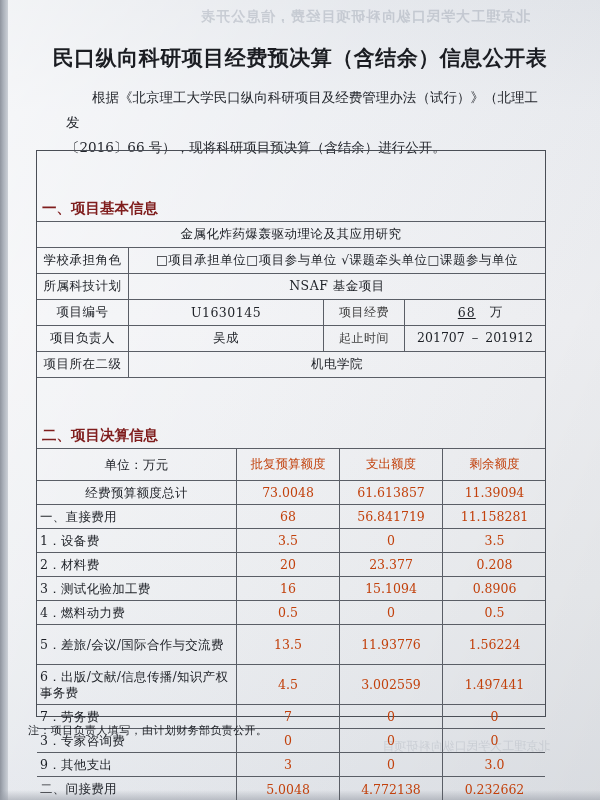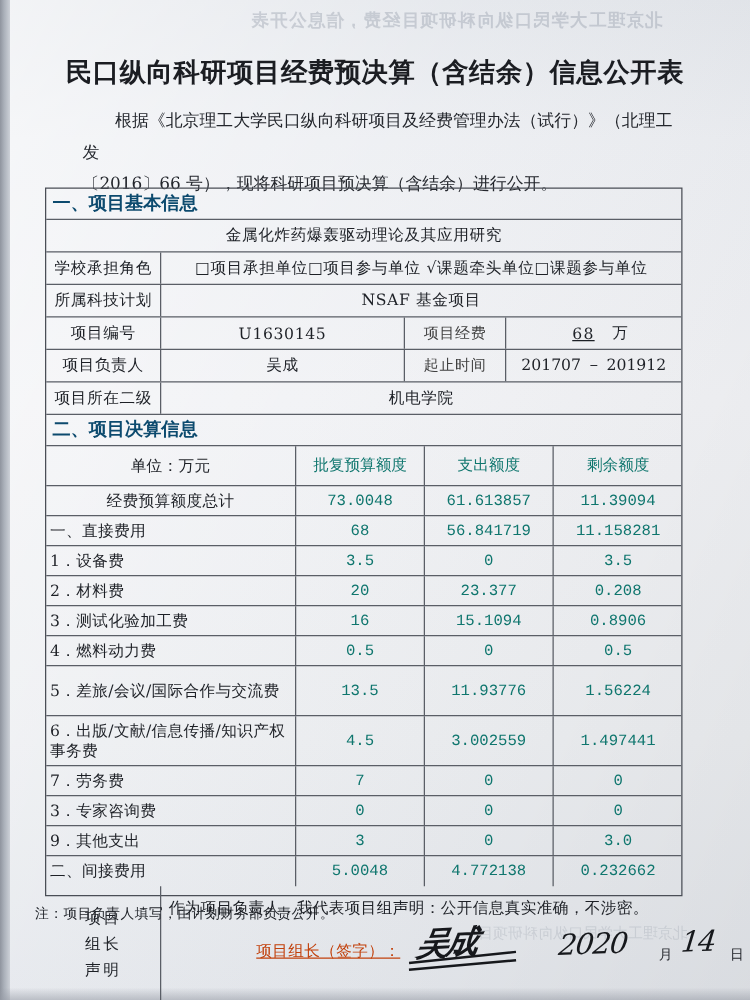--- a/index.html
+++ b/index.html
@@ -74,25 +74,25 @@
   
   #frame {
     position:absolute;
     left:36px; top:150px; width:510px; height:567px;
     border:1.6px solid #4a4e56;
   }
 
   .row      { display:flex; border-bottom:1px solid #5a5e66; width:100%; }
 
   .sect-head {
-    font-family:Liberation Serif, serif;
+    font-family:Liberation Mono, monospace;
     font-size:14.5px; font-weight:bold;
-    color:#0c4a6e;
+    color:#7f1d1d;
     padding:3px 0 3px 5px;
-    height:24px; line-height:18px;
+    height:24px; line-height:18px;margin-top:46px;
   }
 
   .lbl {
     width:92px; min-width:92px;
     border-right:1px solid #5a5e66;
     display:flex; align-items:center; justify-content:center;
     font-size:12.5px; color:#1d2026;
     padding:2px 1px; text-align:center;
     letter-spacing:0.5px;
   }
@@ -132,21 +132,21 @@
     display:flex; align-items:center;
     padding:2px 3px 2px 3px;
     line-height:16px;
     letter-spacing:0.3px;
   }
   .f-name.center { justify-content:center; }
   .f-num {
     width:103px; min-width:103px;
     border-right:1px solid #5a5e66;
     display:flex; align-items:center; justify-content:center;
-    font-size:12.5px; color:#0f766e;font-family:Liberation Mono, monospace;
+    font-size:12.5px; color:#c2410c;
   }
   .f-num.wide { width:auto; flex:1; border-right:none; }
 
   .fh { height:32px; }
   .f1 { height:24px; }
   .f2 { height:40px; }
 
   
   #decl { display:flex; width:100%; height:92px; border-bottom:1px solid #5a5e66; }
   #decl-lbl {

